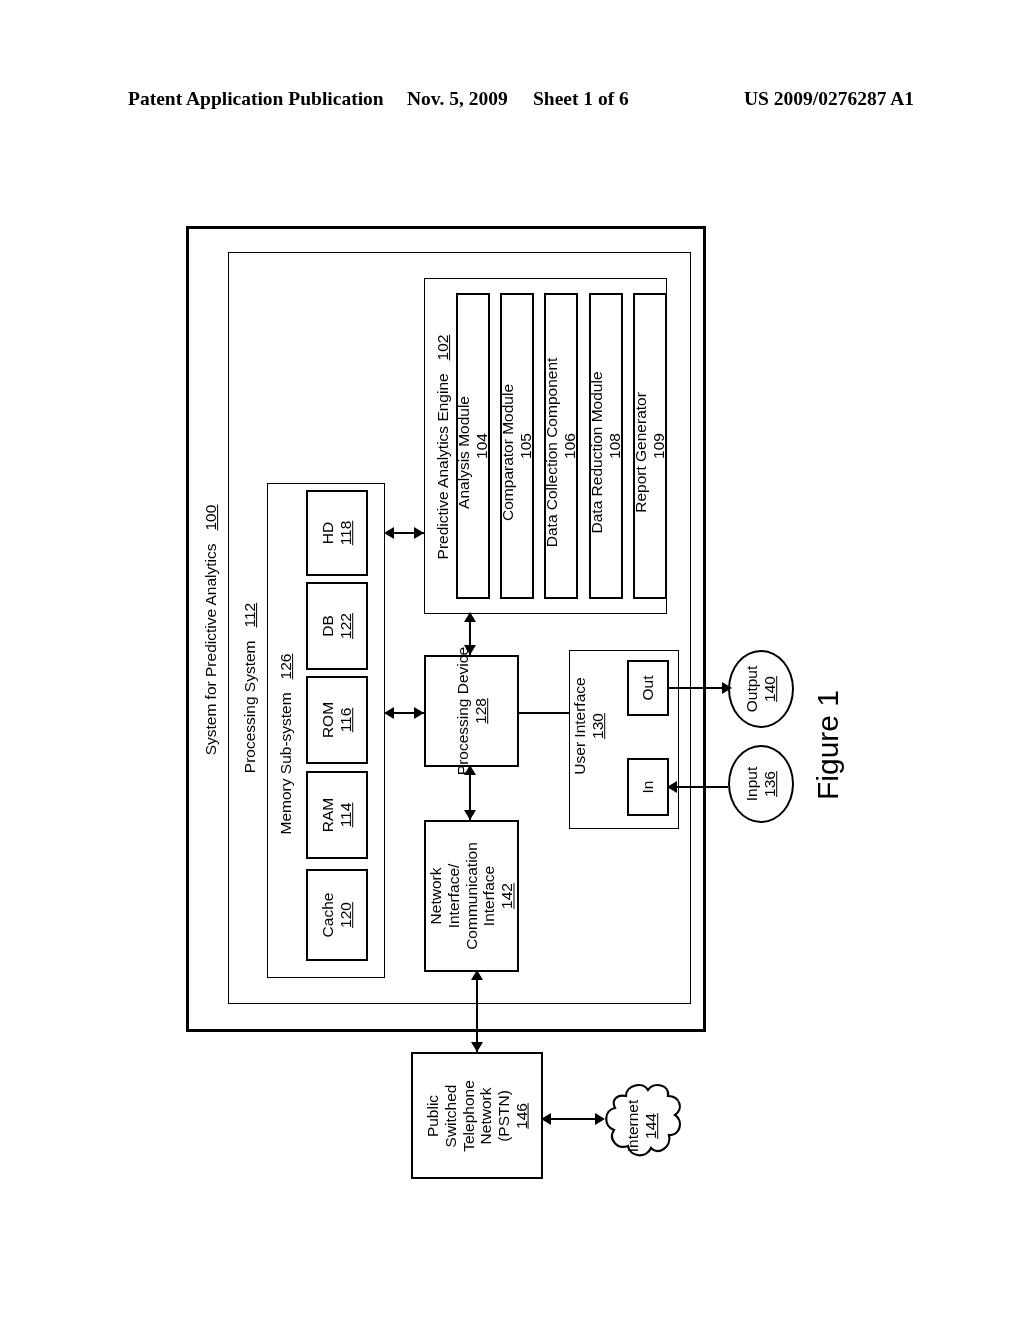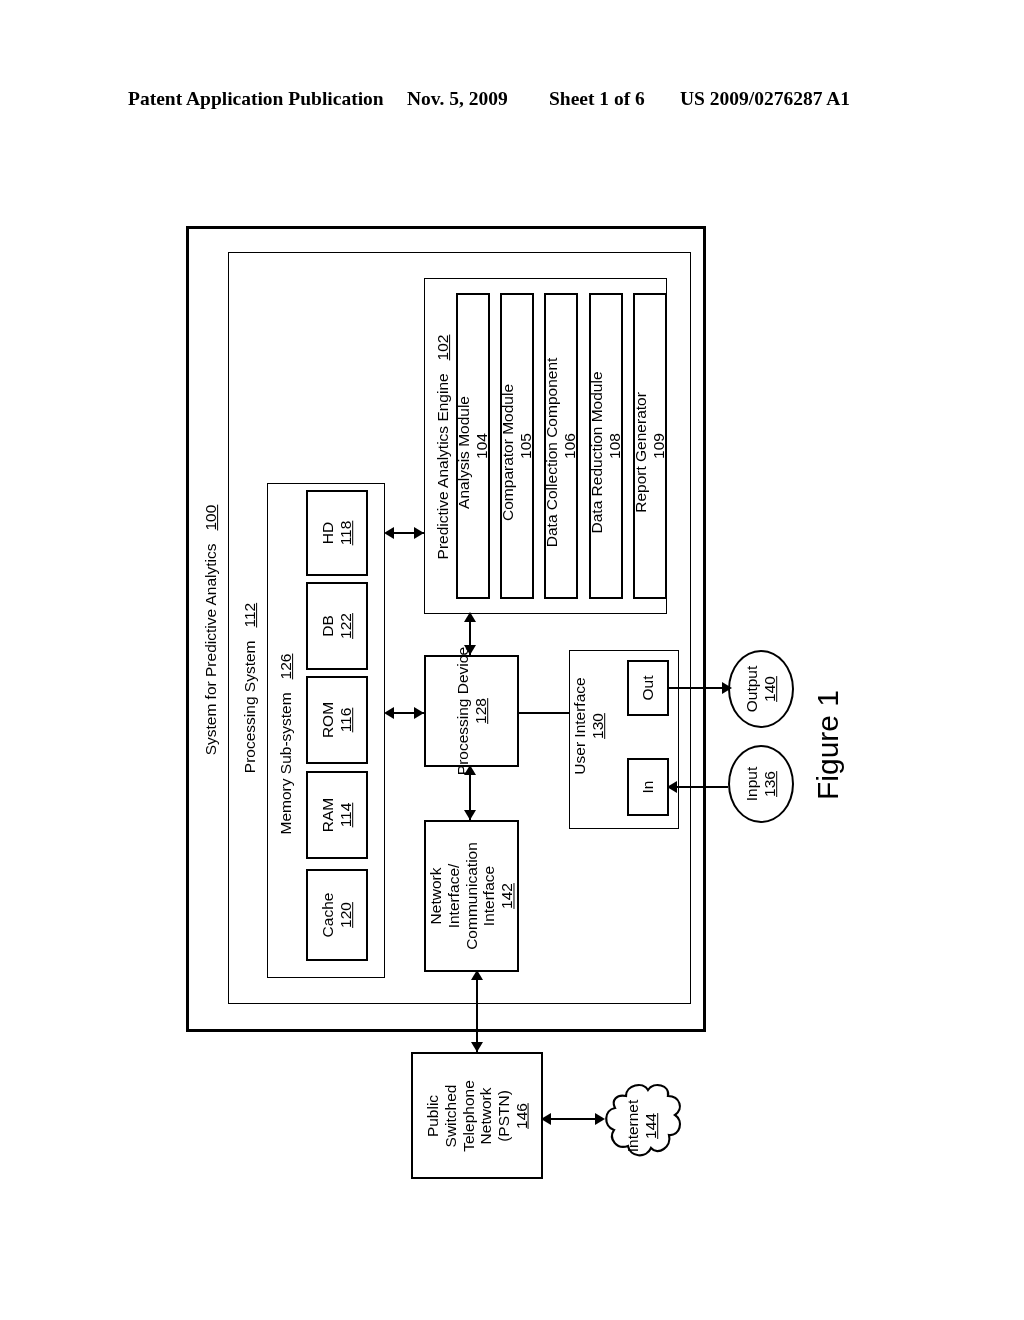--- a/index.html
+++ b/index.html
@@ -5,22 +5,22 @@
   html,body{margin:0;padding:0;background:#fff;}
   body{width:1024px;height:1320px;position:relative;
        font-family:"Liberation Sans",sans-serif;color:#000;overflow:hidden;}
 
   
   .hdr{position:absolute;top:88px;left:0;width:1024px;height:30px;
        font-family:"Liberation Serif",serif;font-weight:bold;font-size:19.5px;}
   .hdr span{position:absolute;white-space:nowrap;}
   .h-pub{left:128px;}
   .h-date{left:407px;}
-  .h-sheet{left:549px;}
-  .h-num{left:680px;}
+  .h-sheet{left:533px;}
+  .h-num{left:744px;}
 
   
   #canvas{position:absolute;left:0;top:0;width:1024px;height:1320px;}
 
   .bx{position:absolute;border:2.5px solid #000;background:#fff;box-sizing:border-box;}
   .bx.thin{border-width:1.7px;}
   .bx.thick{border-width:3px;}
 
   
   .lab{position:absolute;left:50%;top:50%;white-space:nowrap;text-align:center;

